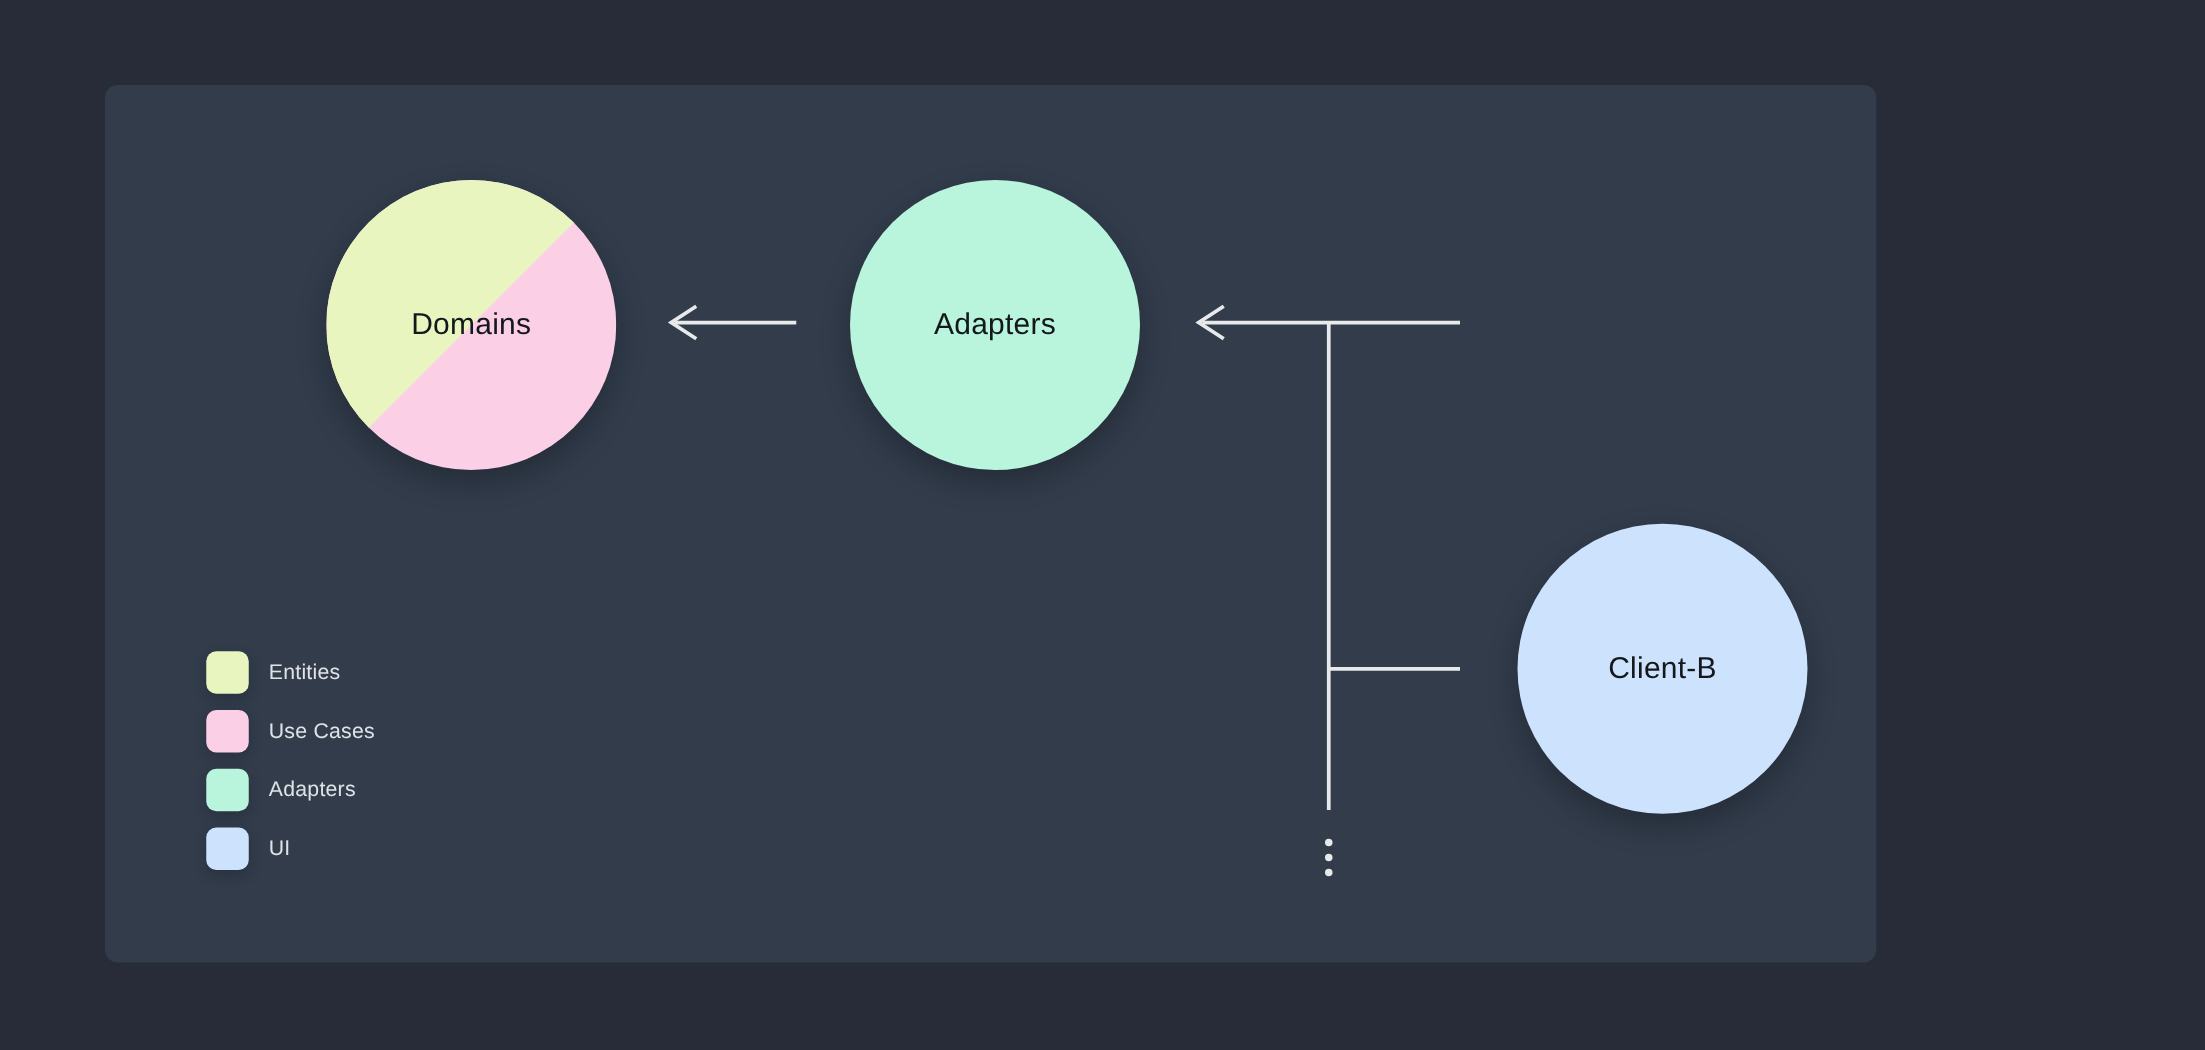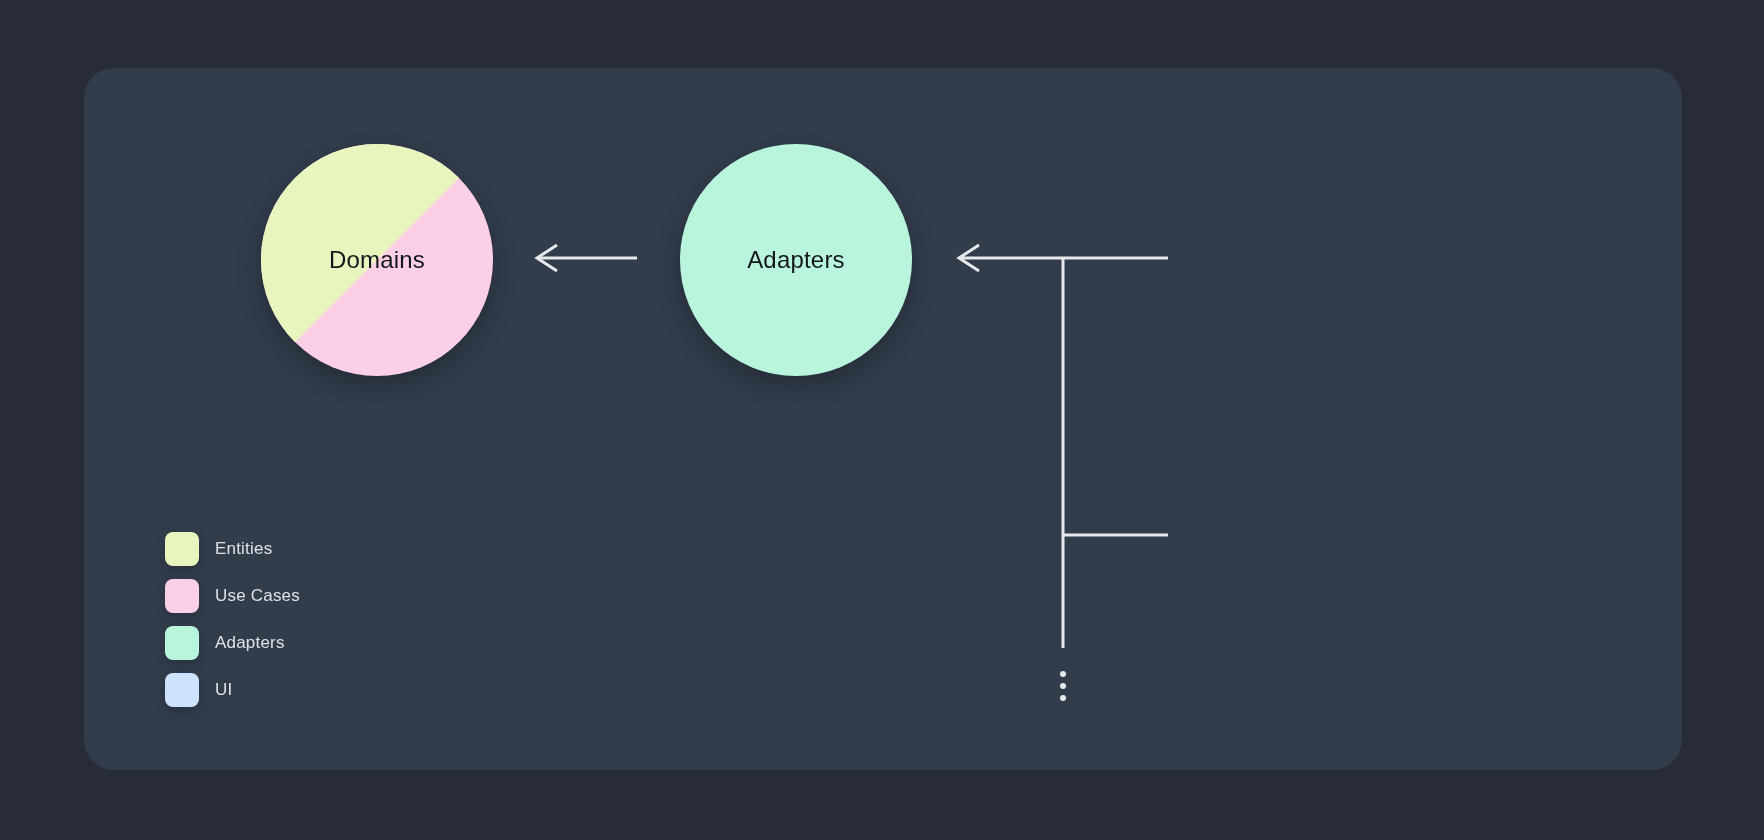--- a/index.html
+++ b/index.html
@@ -2,42 +2,42 @@
 <html><head>
 <meta charset="utf-8">
 <style>
   html,body{margin:0;padding:0;background:#272c38;}
   body{
     width:1764px;height:840px;position:relative;overflow:hidden;
     font-family:"Liberation Sans","DejaVu Sans",sans-serif;
   }
   .stage{position:absolute;inset:0;}
   .panel{
-    position:absolute;left:84px;top:68px;width:1598px;height:702px;
-    background:#323c4b;border-radius:30px;
+    position:absolute;left:84px;top:68px;width:1417px;height:702px;
+    background:#323c4b;border-radius:10px;
   }
   .connectors{position:absolute;left:0;top:0;pointer-events:none;}
   .node{
     position:absolute;width:232px;height:232px;border-radius:50%;
     display:flex;align-items:center;justify-content:center;
     overflow:hidden;
     box-shadow:0 10px 22px rgba(15,18,24,.35);
   }
   .node .node-label{
     position:relative;z-index:2;
     color:#14171c;font-size:24px;letter-spacing:.2px;
   }
   .half{position:absolute;inset:0;z-index:1;}
   .half.tri{clip-path:polygon(0 0,100% 0,0 100%);}
   .pos-domains{left:177px;top:76px;}
   .pos-adapters{left:596px;top:76px;}
   .pos-client-a{left:1130px;top:76px;}
   .pos-client-b{left:1130px;top:351px;}
   .legend{
-    position:absolute;left:81px;top:464px;
+    position:absolute;left:81px;top:453px;
     display:flex;flex-direction:column;gap:13px;
   }
   .legend-item{display:flex;align-items:center;gap:16px;height:34px;}
   .swatch{
     width:34px;height:34px;border-radius:8px;flex:0 0 auto;
     box-shadow:0 4px 10px rgba(15,18,24,.25);
   }
   .legend-label{color:#dfe3e8;font-size:17px;letter-spacing:.2px;}
 </style>
 </head>
@@ -73,20 +73,23 @@
       <div class="half" style="background: rgb(251, 208, 230);"></div>
       <div class="half tri" style="background: rgb(233, 245, 191);"></div>
       <span class="node-label">Domains</span>
     </div>
 
     <div class="node pos-adapters" style="background: rgb(185, 244, 221);">
       <span class="node-label">Adapters</span>
     </div>
 
 
+    <div class="node pos-client-b" style="background: rgb(205, 227, 253);">
+      <span class="node-label">Client-B</span>
+    </div>
 
     <div class="legend">
       <div class="legend-item">
         <span class="swatch" style="background: rgb(233, 245, 191);"></span>
         <span class="legend-label">Entities</span>
       </div>
       <div class="legend-item">
         <span class="swatch" style="background: rgb(251, 208, 230);"></span>
         <span class="legend-label">Use Cases</span>
       </div>

